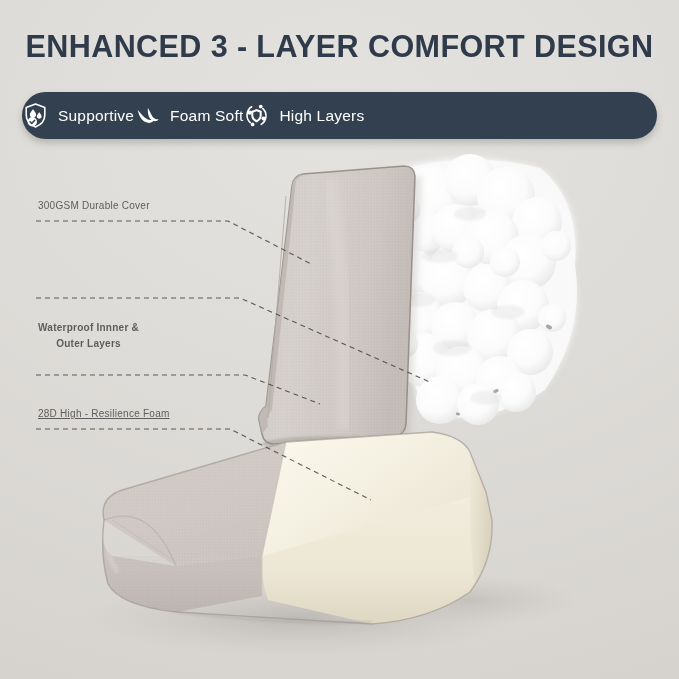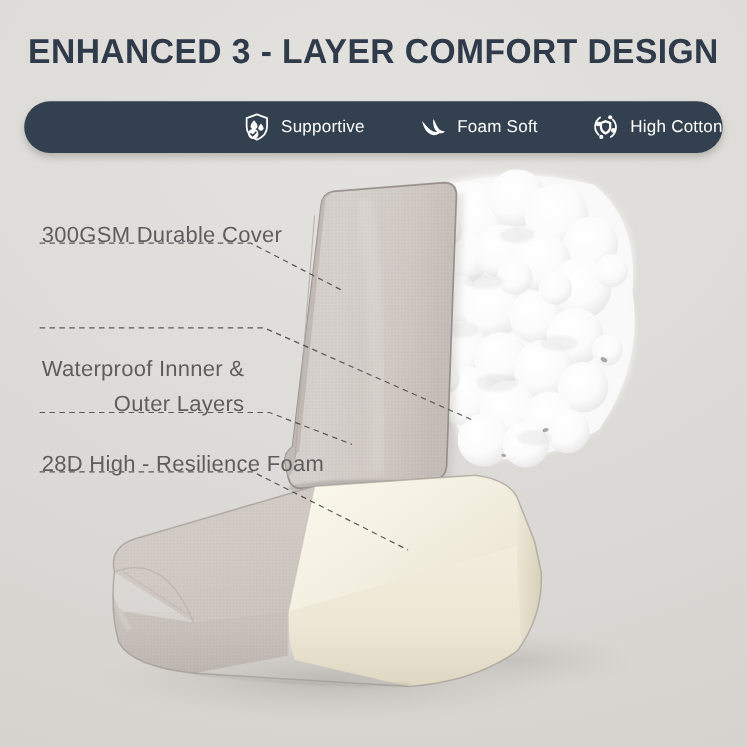--- a/index.html
+++ b/index.html
@@ -45,23 +45,22 @@
   .feature-bar {
     position: absolute;
     left: 22px;
     top: 92px;
     width: 635px;
     height: 47px;
     background: #33404f;
     border-radius: 24px;
     display: flex;
     align-items: center;
-    justify-content: flex-end;
+    justify-content: flex-start;
     box-shadow: 0 4px 7px rgba(90, 88, 84, 0.30);
-    gap: 48px;
   }
   .feature {
     display: flex;
     align-items: center;
     gap: 9px;
     height: 100%;
   }
   .feature .ficon {
     width: 27px;
     height: 27px;
@@ -73,31 +72,31 @@
     font-size: 15.5px;
     font-weight: 400;
     letter-spacing: 0.2px;
     white-space: nowrap;
   }
 
   
   .callout {
     position: absolute;
     color: #5d5d5d;
-    font-size: 20px;
+    font-size: 10px;
     font-weight: 400;
     letter-spacing: 0.25px;
     line-height: 1.62;
     white-space: pre-line;
-    text-align: right;
+    text-align: center;
   }
   #callout-0 { left: 38px; top: 198px; }
   #callout-1 { left: 38px; top: 243px; }
-  #callout-2 { left: 38px; top: 320px; }
-  #callout-3 { left: 38px; top: 406px; }
+  #callout-2 { left: 38px; top: 320px; font-weight: bold; }
+  #callout-3 { left: 38px; top: 406px; text-decoration: underline; }
 
   
   #leaders {
     position: absolute;
     inset: 0;
     width: 679px;
     height: 679px;
     pointer-events: none;
   }
 
@@ -412,21 +411,21 @@
       <svg class="ficon" viewBox="0 0 32 32">
         <path d="M10.2 5.6 A12 12 0 0 0 8.6 24.4" fill="none" stroke="#ffffff" stroke-width="1.9" stroke-linecap="round"></path>
         <path d="M21.6 26.6 A12 12 0 0 0 23.6 7.8" fill="none" stroke="#ffffff" stroke-width="1.9" stroke-linecap="round"></path>
         <circle cx="8.0" cy="12.6" r="2.5" fill="#ffffff"></circle>
         <circle cx="24.4" cy="19.6" r="2.5" fill="#ffffff"></circle>
         <circle cx="21.0" cy="5.4" r="2.2" fill="#ffffff"></circle>
         <circle cx="11.4" cy="26.6" r="2.2" fill="#ffffff"></circle>
         <path d="M16 8.4 L22.2 10.7 V15.9 C22.2 19.9 19.5 22.7 16 24.2 C12.5 22.7 9.8 19.9 9.8 15.9 V10.7 Z" fill="#ffffff"></path>
         <path d="M16 11.0 L19.8 12.4 V16.0 C19.8 18.4 18.1 20.2 16 21.2 C13.9 20.2 12.2 18.4 12.2 16.0 V12.4 Z" fill="#33404f"></path>
       </svg>
-      <span class="flabel">High Cotton</span>
+      <span class="flabel">High Layers</span>
     </div>
   </div>
 
   <svg id="leaders" viewBox="0 0 679 679">
     <g stroke="#4a4a4a" stroke-width="1.1" fill="none" stroke-dasharray="5 4" stroke-linecap="butt" opacity="0.9">
 
       <path d="M36 221 L228 221 L313 265"></path>
 
       <path d="M36 298 L240 298 L432 383"></path>
 

